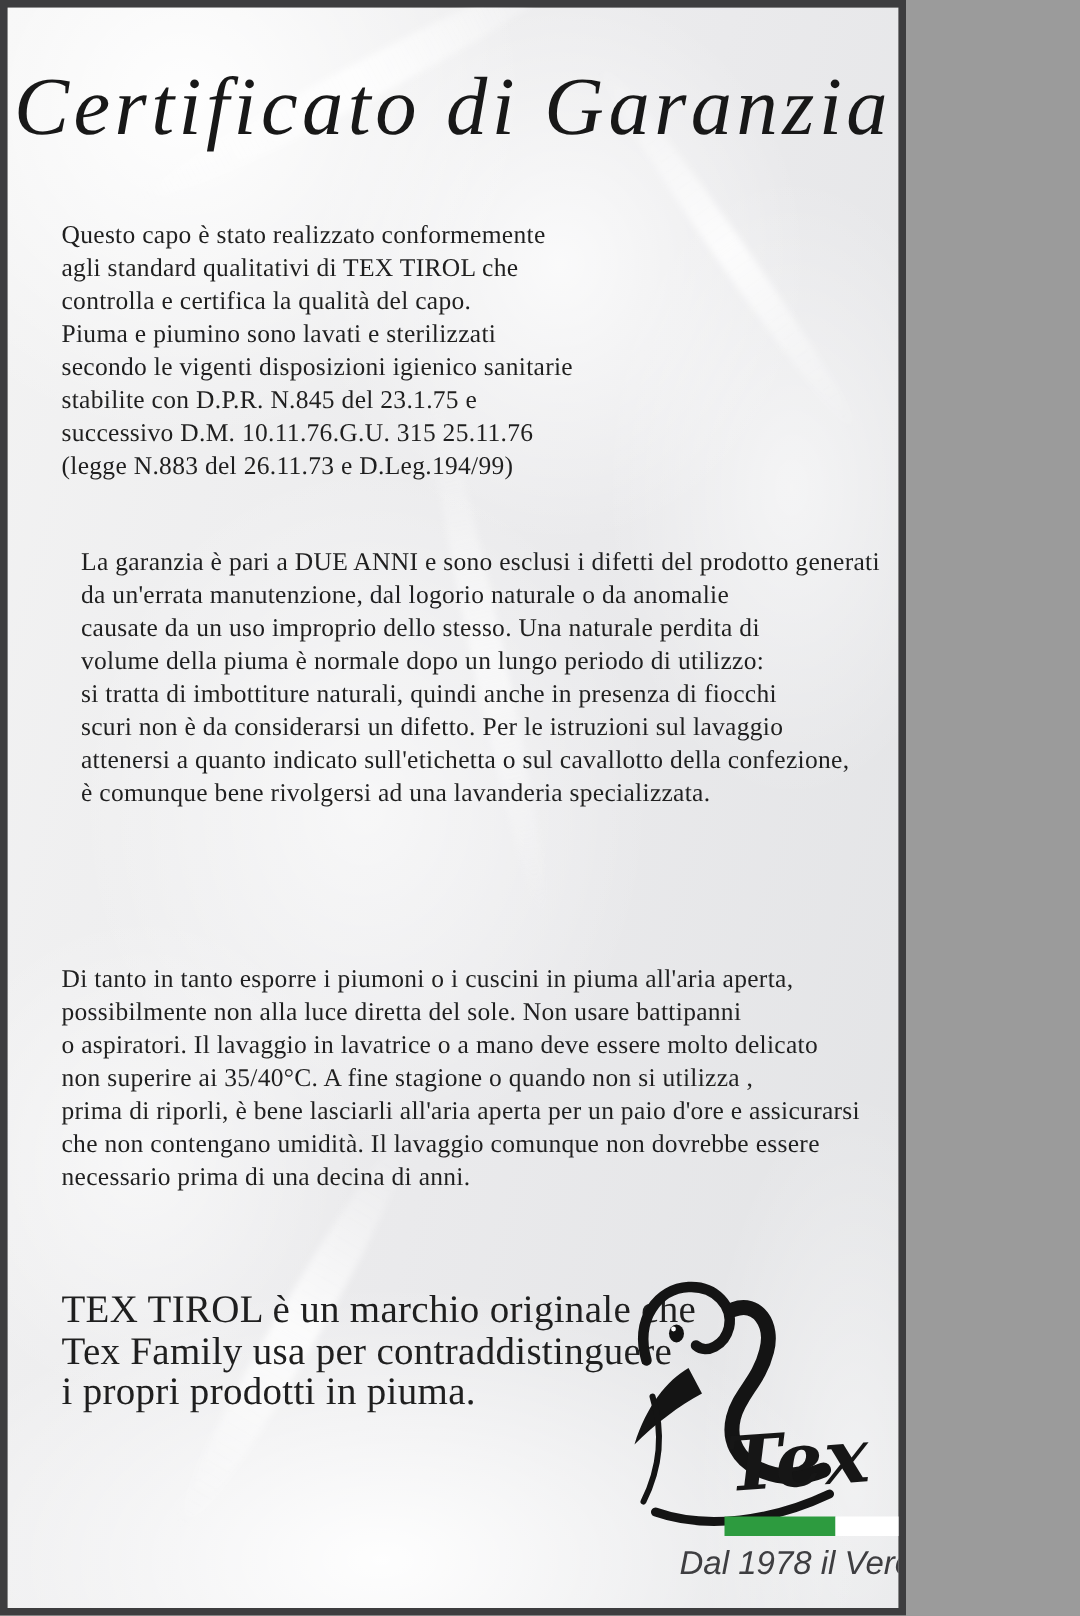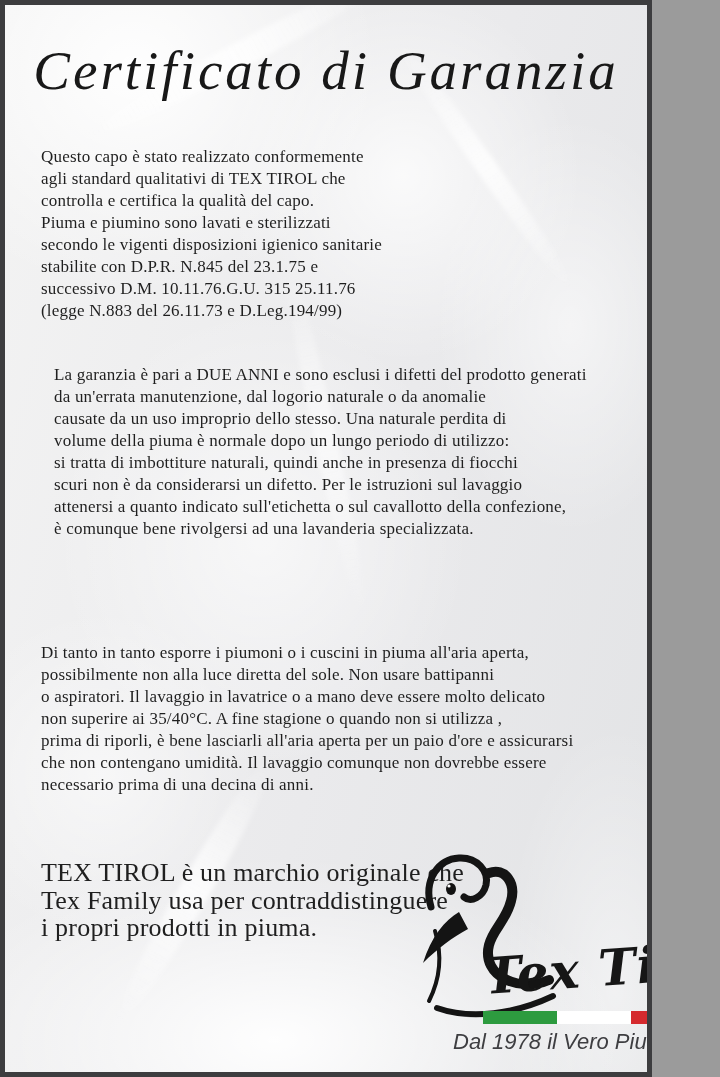--- a/index.html
+++ b/index.html
@@ -1,18 +1,18 @@
 <!DOCTYPE html>
 <html><head>
 <meta charset="utf-8">
 <style>
   html,body{margin:0;padding:0;background:#9b9b9b;}
   .page{
     position:relative;
-    width:652px;height:1077px;
+    width:604px;height:1077px;
     box-sizing:border-box;
     border:5px solid #3d3d3f;
     background:linear-gradient(105deg,#f3f3f3 0%,#eaeaec 55%,#e2e3e5 100%);
     overflow:hidden;
     font-family:"Liberation Serif",serif;
     color:#1f1f1f;
   }
   
   .texture{
     position:absolute;inset:0;pointer-events:none;

